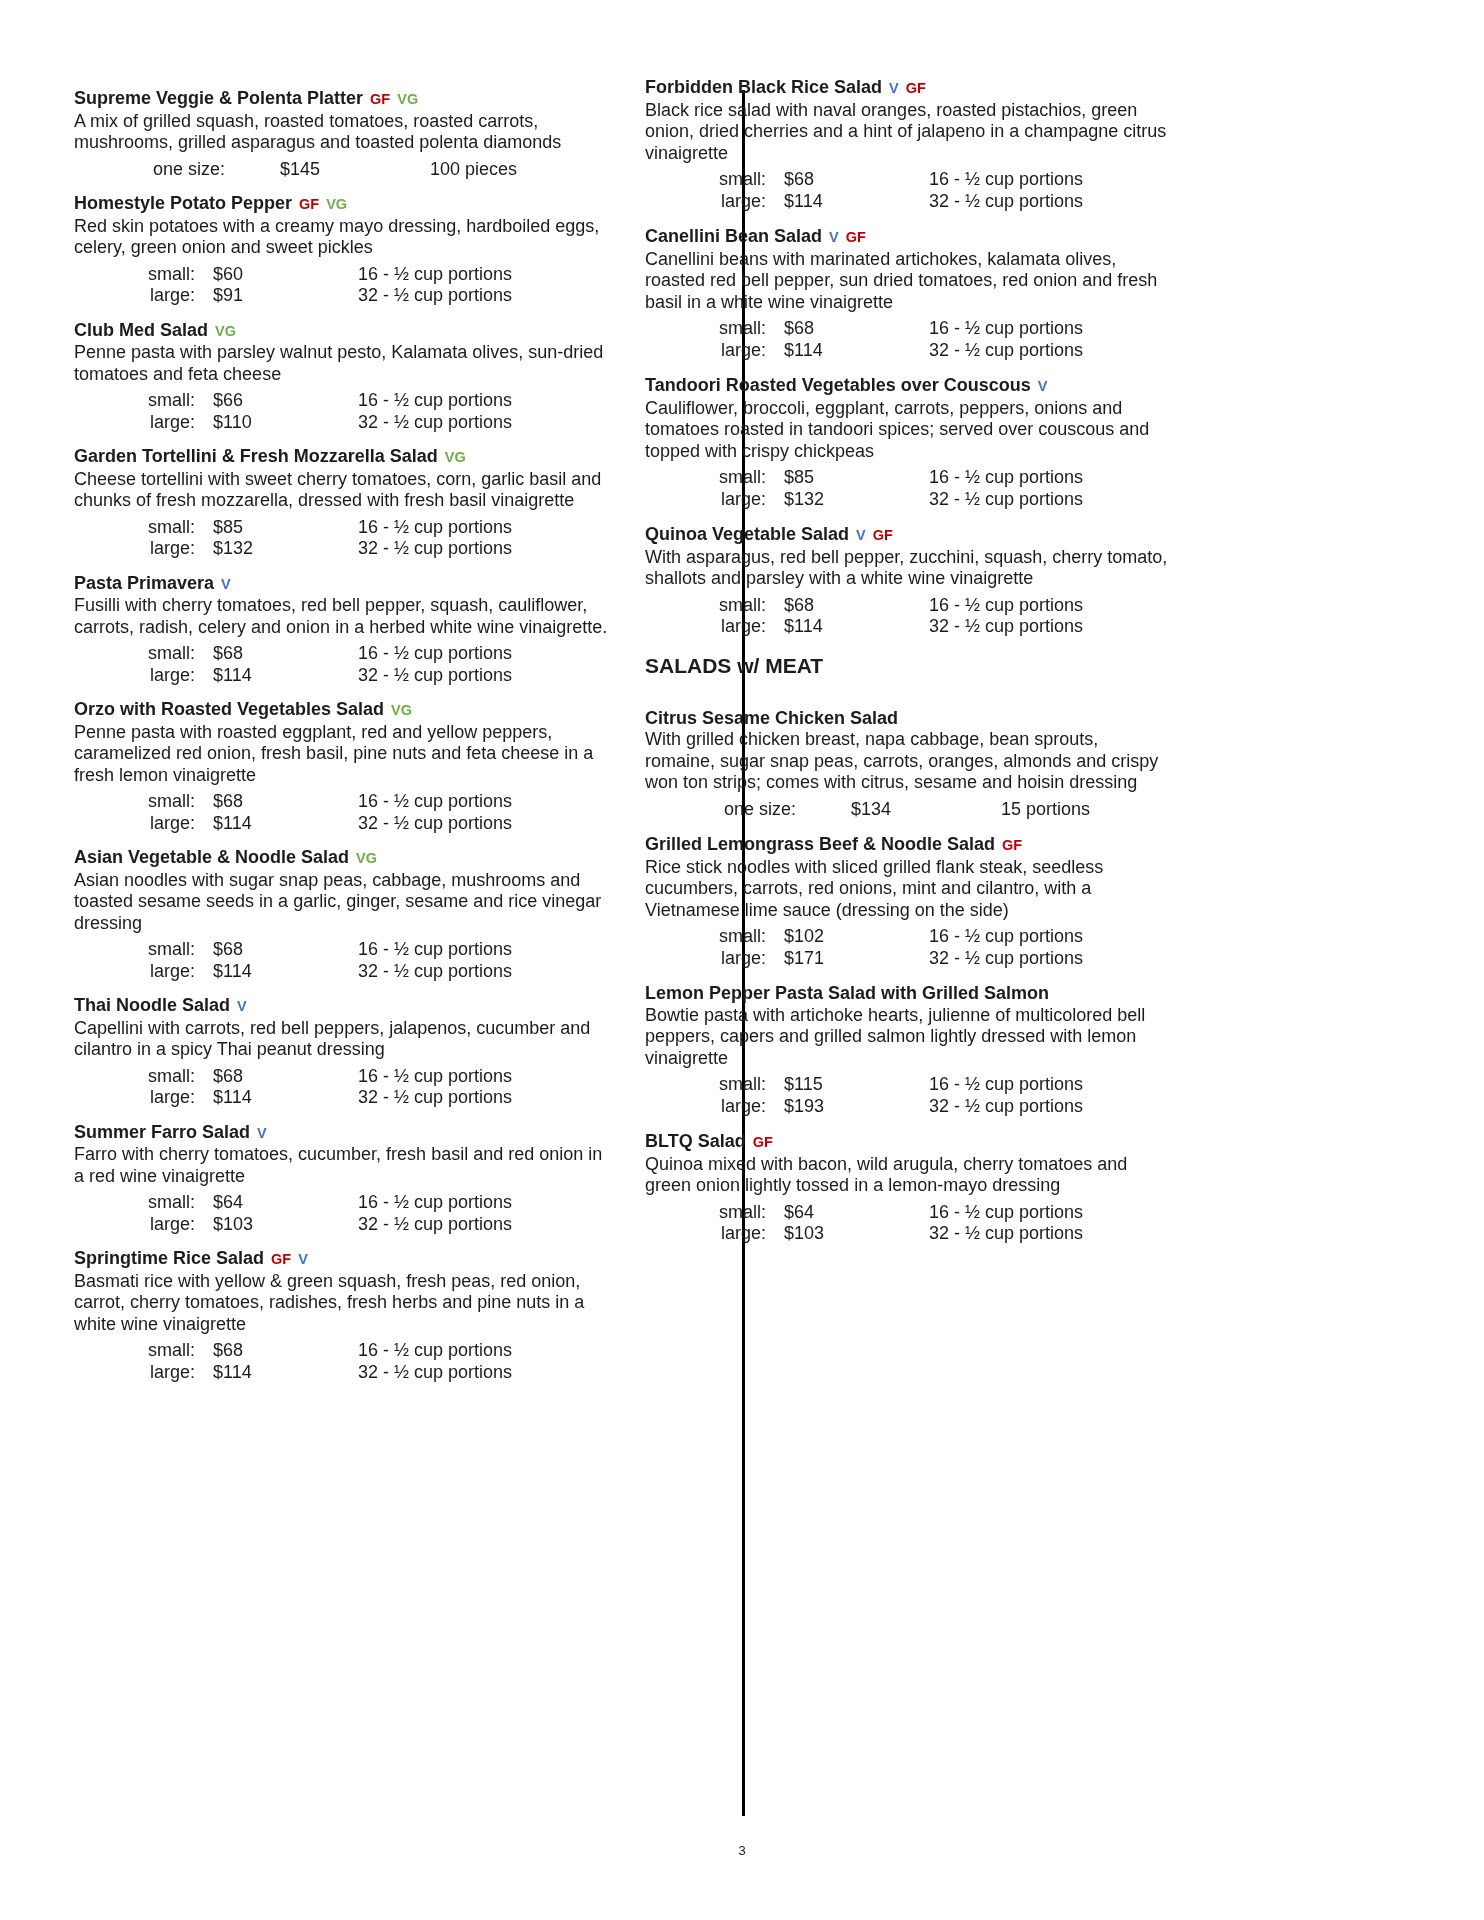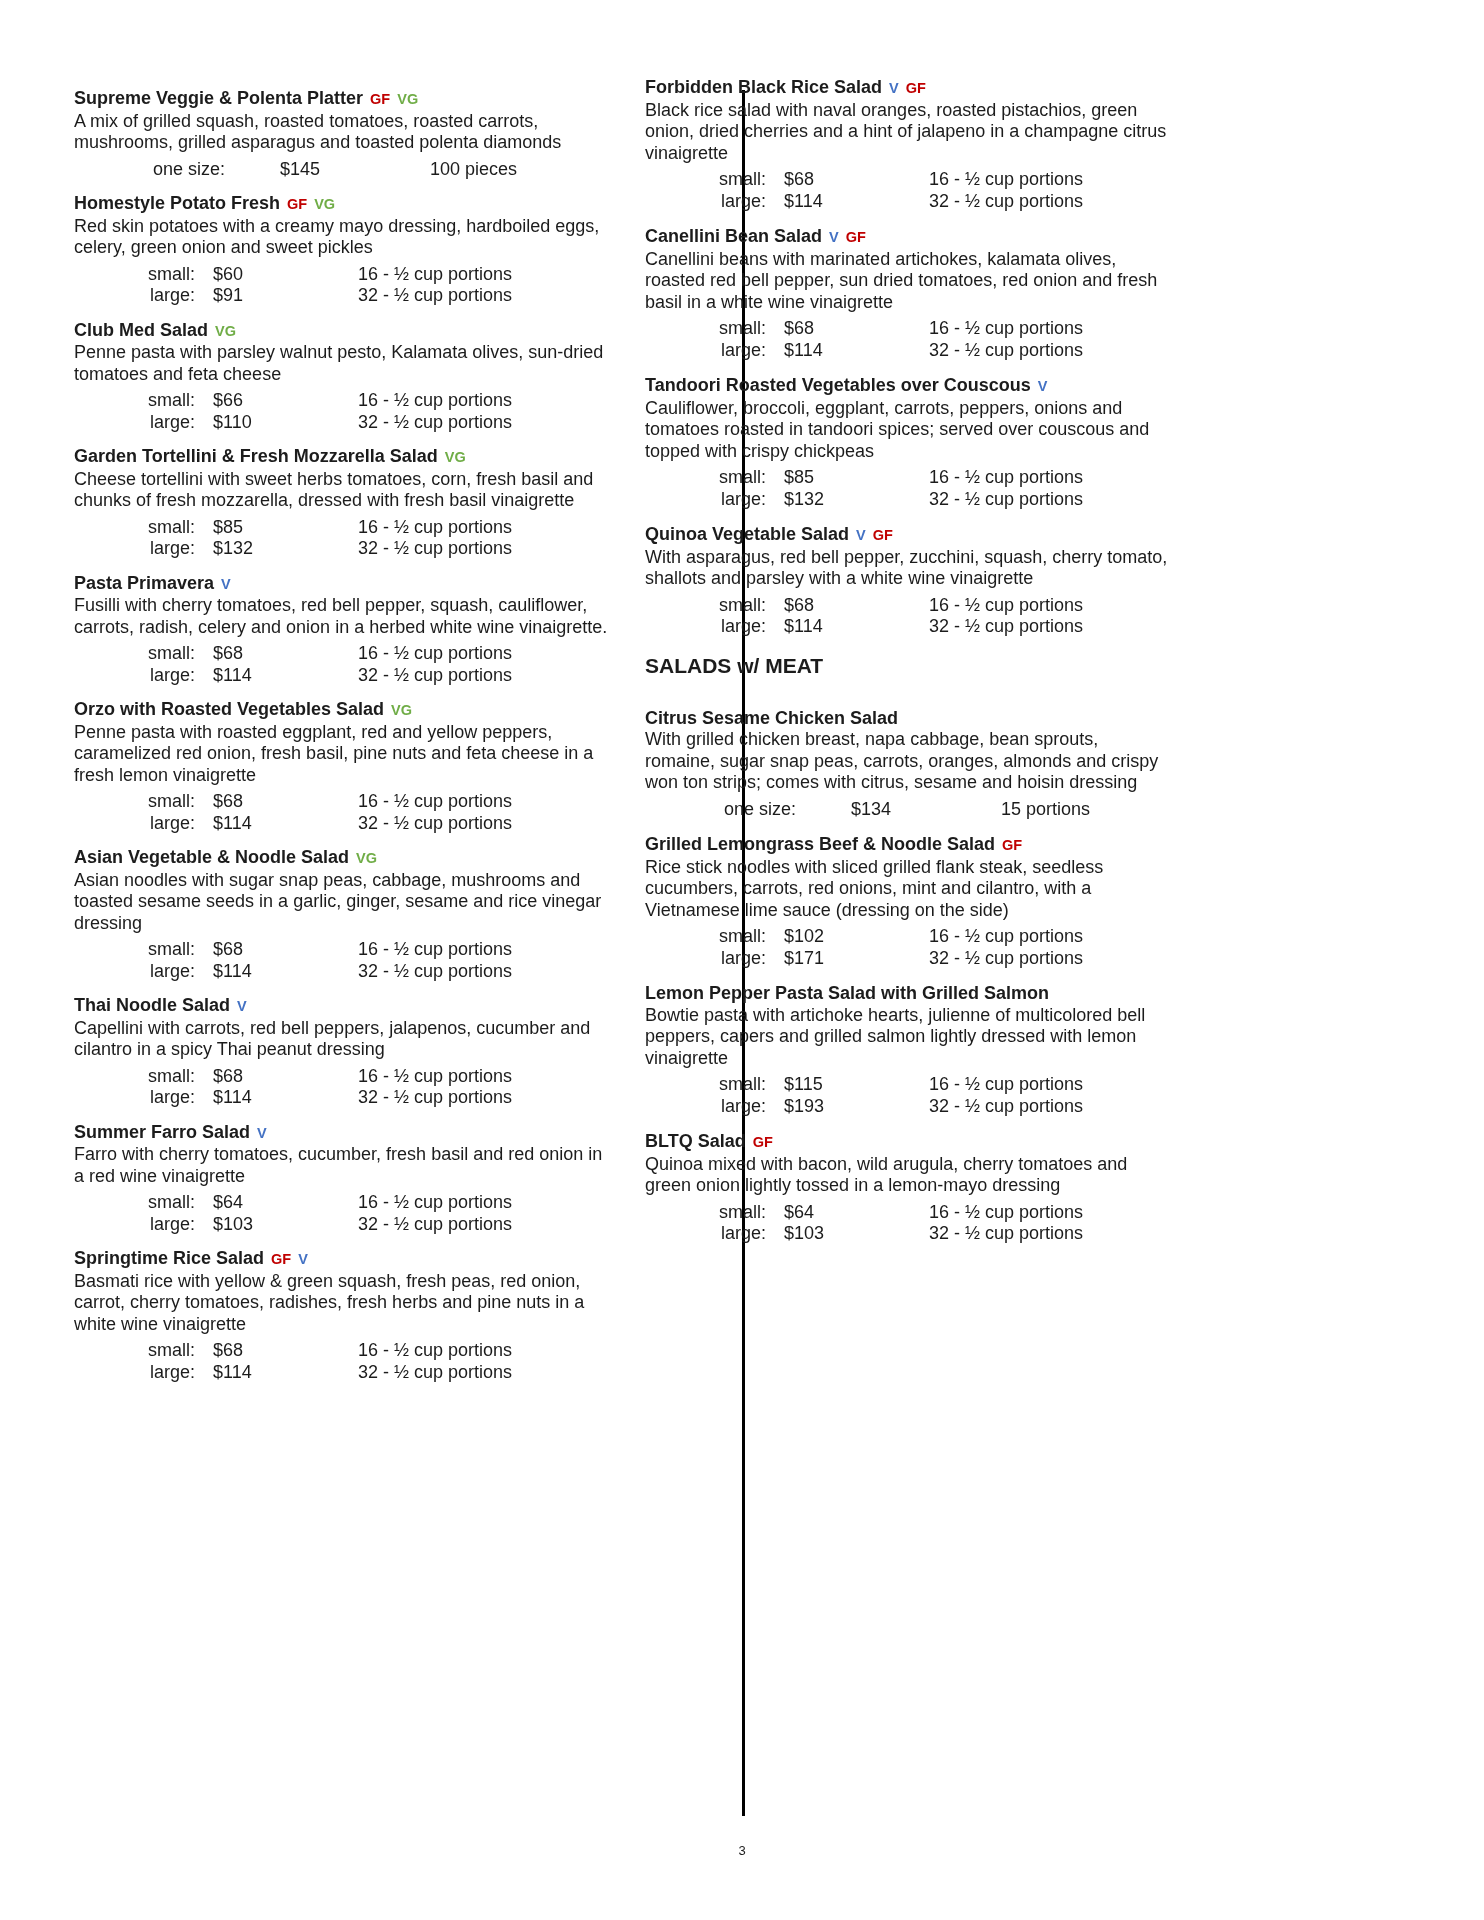--- a/index.html
+++ b/index.html
@@ -35,21 +35,21 @@
         <div class="item-desc">A mix of grilled squash, roasted tomatoes, roasted carrots, mushrooms, grilled asparagus and toasted polenta diamonds</div>
         <div class="price-block">
           <div class="price-row one">
             <span class="pr-label">one size:</span>
             <span class="pr-price">$145</span>
             <span class="pr-portions">100 pieces</span>
           </div>
         </div>
       </div>
       <div class="menu-item">
-        <div class="item-title"><span>Homestyle Potato Fresh</span><span class="tag" style="color: rgb(192, 0, 0);">GF</span><span class="tag" style="color: rgb(112, 173, 71);">VG</span></div>
+        <div class="item-title"><span>Homestyle Potato Pepper</span><span class="tag" style="color: rgb(192, 0, 0);">GF</span><span class="tag" style="color: rgb(112, 173, 71);">VG</span></div>
         <div class="item-desc">Red skin potatoes with a creamy mayo dressing, hardboiled eggs, celery, green onion and sweet pickles</div>
         <div class="price-block">
           <div class="price-row">
             <span class="pr-label">small:</span>
             <span class="pr-price">$60</span>
             <span class="pr-portions">16 - ½ cup portions</span>
           </div>
           <div class="price-row">
             <span class="pr-label">large:</span>
             <span class="pr-price">$91</span>
@@ -68,21 +68,21 @@
           </div>
           <div class="price-row">
             <span class="pr-label">large:</span>
             <span class="pr-price">$110</span>
             <span class="pr-portions">32 - ½ cup portions</span>
           </div>
         </div>
       </div>
       <div class="menu-item">
         <div class="item-title"><span>Garden Tortellini &amp; Fresh Mozzarella Salad</span><span class="tag" style="color: rgb(112, 173, 71);">VG</span></div>
-        <div class="item-desc">Cheese tortellini with sweet herbs tomatoes, corn, fresh basil and chunks of fresh mozzarella, dressed with fresh basil vinaigrette</div>
+        <div class="item-desc">Cheese tortellini with sweet cherry tomatoes, corn, garlic basil and chunks of fresh mozzarella, dressed with fresh basil vinaigrette</div>
         <div class="price-block">
           <div class="price-row">
             <span class="pr-label">small:</span>
             <span class="pr-price">$85</span>
             <span class="pr-portions">16 - ½ cup portions</span>
           </div>
           <div class="price-row">
             <span class="pr-label">large:</span>
             <span class="pr-price">$132</span>
             <span class="pr-portions">32 - ½ cup portions</span>

